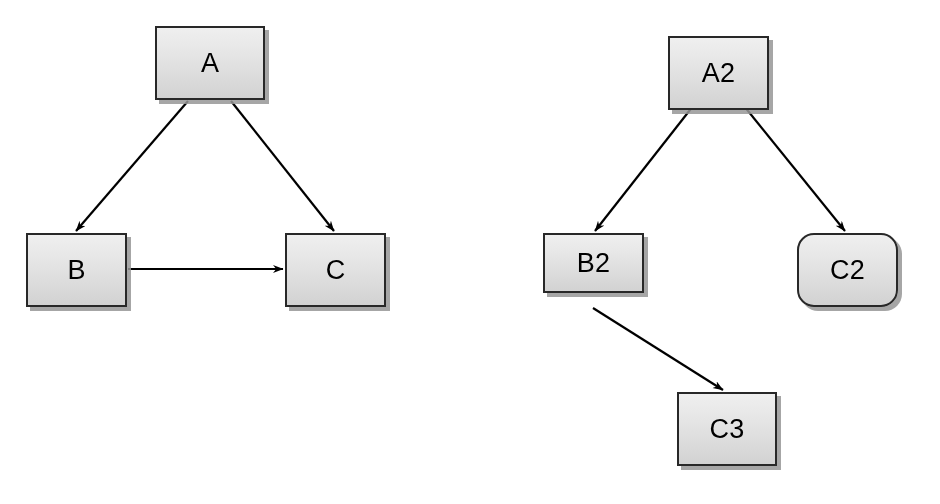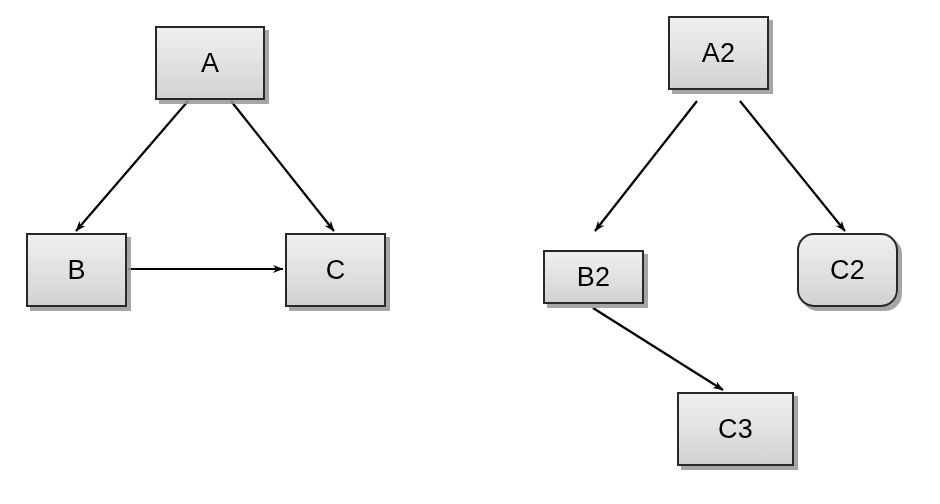--- a/index.html
+++ b/index.html
@@ -72,27 +72,27 @@
   <div id="nodes-group">
       <div class="node" style="left: 155px; top: 26px; width: 110px; height: 74px;">
         <span class="node-label">A</span>
       </div>
       <div class="node" style="left: 26px; top: 233px; width: 101px; height: 74px;">
         <span class="node-label">B</span>
       </div>
       <div class="node" style="left: 285px; top: 233px; width: 101px; height: 74px;">
         <span class="node-label">C</span>
       </div>
-      <div class="node" style="left: 668px; top: 16px; width: 101px; height: 74px;">
+      <div class="node" style="left: 668px; top: 36px; width: 101px; height: 74px;">
         <span class="node-label">A2</span>
       </div>
-      <div class="node" style="left: 543px; top: 250px; width: 101px; height: 54px;">
+      <div class="node" style="left: 543px; top: 233px; width: 101px; height: 60px;">
         <span class="node-label">B2</span>
       </div>
       <div class="node" style="left: 797px; top: 233px; width: 101px; height: 74px; border-radius: 17px;">
         <span class="node-label">C2</span>
       </div>
-      <div class="node" style="left: 677px; top: 392px; width: 117px; height: 74px;">
+      <div class="node" style="left: 677px; top: 392px; width: 100px; height: 74px;">
         <span class="node-label">C3</span>
       </div>
     </div>
 
 </div>
 
 </body></html>

